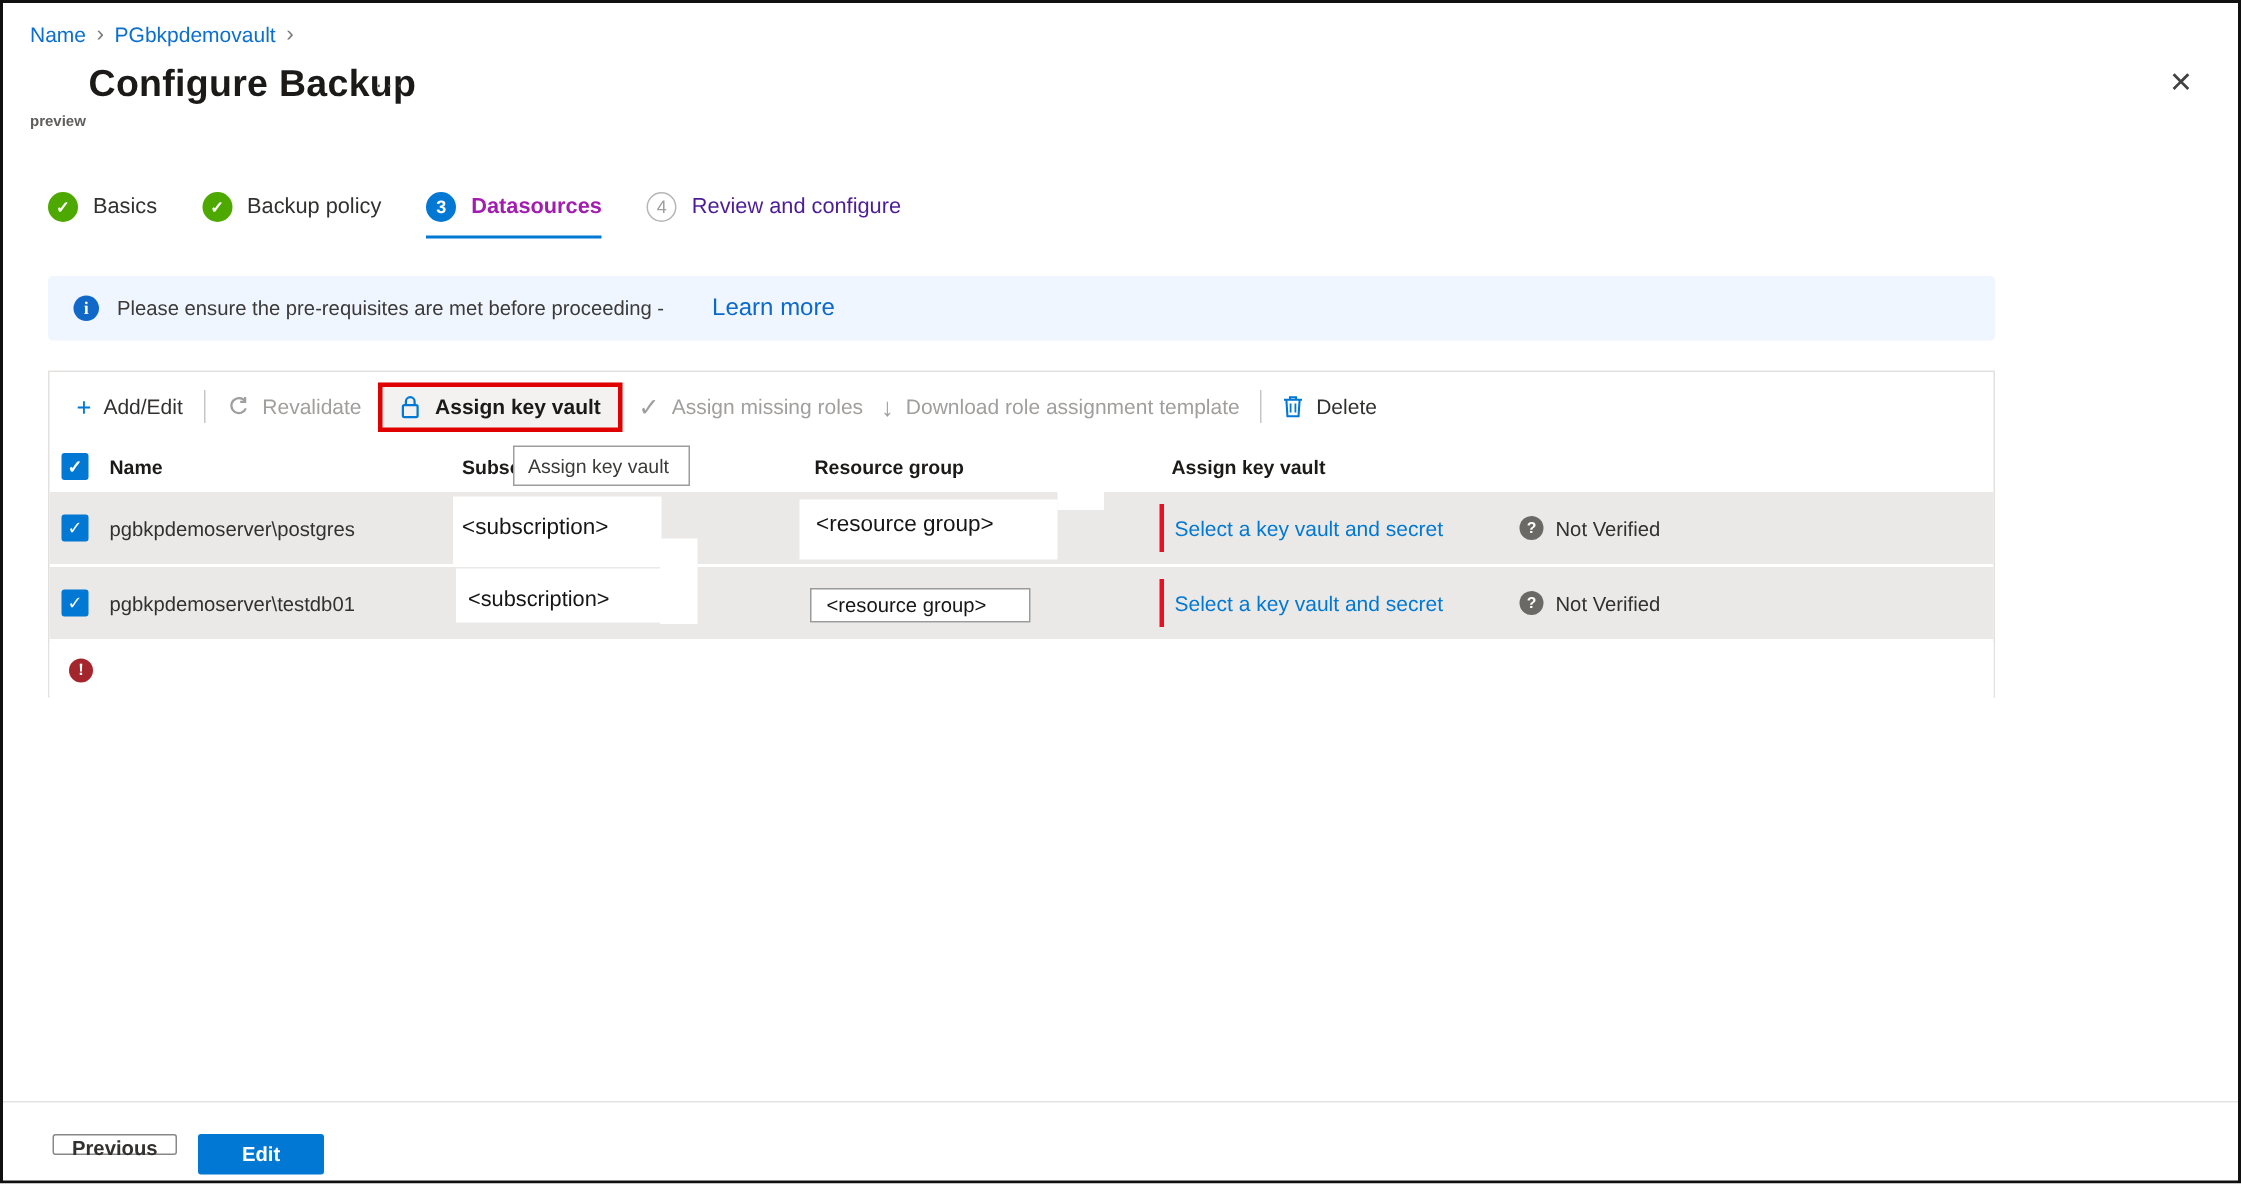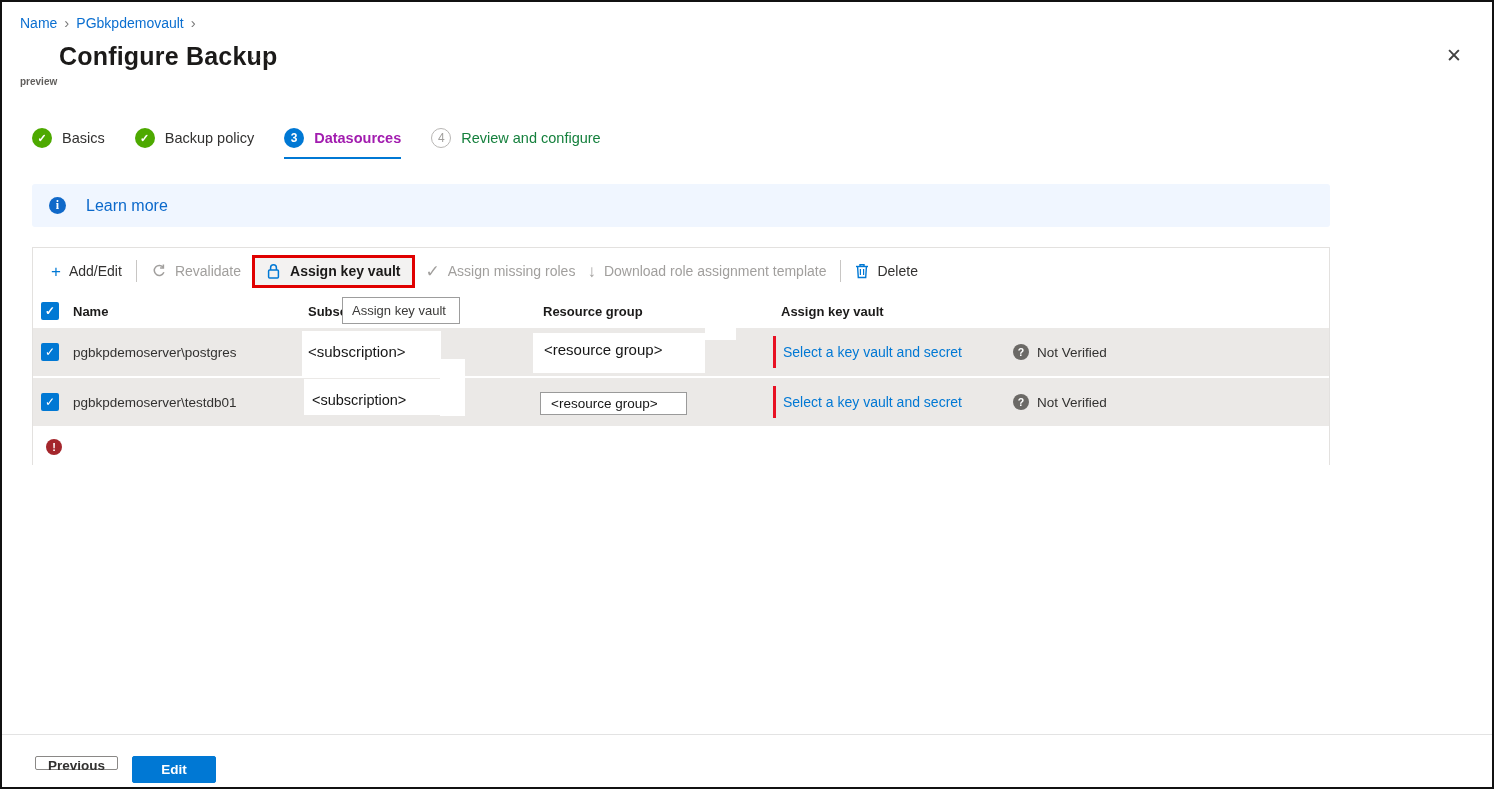--- a/index.html
+++ b/index.html
@@ -21,26 +21,26 @@
   
   .steps { position:absolute; left:30px; top:126px; display:flex; align-items:flex-start; gap:30px; }
   .step { display:flex; align-items:center; gap:10px; padding-bottom:9px; border-bottom:2.5px solid transparent; }
   .step.current { border-bottom-color:#0078d4; }
   .step-circle { width:20px; height:20px; border-radius:50%; display:flex; align-items:center; justify-content:center; font-size:12px; flex:0 0 auto; }
   .step-circle.done { background:#4da900; color:#fff; font-size:11px; font-weight:700; }
   .step-circle.current { background:#0078d4; color:#fff; font-weight:700; }
   .step-circle.todo { background:#fff; color:#a19f9d; border:1.5px solid #b8b6b4; }
   .step-label { font-size:14.5px; color:#323130; }
   .step.current .step-label { font-weight:700; color:#a21caf; }
-  .step.todo .step-label { color:#15803d; }
+  .step.todo .step-label { color:#4c1d95; }
   
   .banner { position:absolute; left:30px; top:182px; width:1298px; height:43px; background:#f0f6ff; border-radius:3px; display:flex; align-items:center; padding-left:17px; gap:12px; }
   .info-icon { width:17px; height:17px; border-radius:50%; background:#1069c9; color:#fff; font-size:12px; font-weight:700; display:flex; align-items:center; justify-content:center; font-family:"Liberation Serif", serif; flex:0 0 auto; }
   .banner-text { font-size:13.5px; color:#3b3a39; }
-  .banner a { color:#0b69cb; text-decoration:none; margin-left:8px; cursor:pointer; }
+  .banner a { color:#0b69cb; text-decoration:none; margin-left:20px; cursor:pointer; }
   
   .panel { position:absolute; left:30px; top:245px; width:1298px; height:218px; background:#fff; border:1px solid #e3e1df; }
   .toolbar { height:46px; display:flex; align-items:center; padding-left:12px; }
   .tb-item { display:flex; align-items:center; gap:8px; font-size:14px; padding:0 6px; white-space:nowrap; cursor:pointer; }
   .tb-item .glyph { font-size:17px; line-height:1; }
   .tb-item.enabled { color:#323130; }
   .tb-item.enabled .glyph { color:#0078d4; }
   .tb-item.disabled { color:#a19f9d; cursor:default; }
   .tb-item.disabled .glyph { color:#a19f9d; }
   .tb-sep { width:1px; height:22px; background:#c8c6c4; margin:0 8px; }
@@ -104,20 +104,21 @@
       <span class="step-label">Datasources</span>
     </div>
     <div class="step todo">
       <span class="step-circle todo">4</span>
       <span class="step-label">Review and configure</span>
     </div>
   </div>
 
   <div class="banner">
     <span class="info-icon">i</span>
+    <span class="banner-text">Please ensure the pre-requisites are met before proceeding -</span>
     <a>Learn more</a>
   </div>
 
   <div class="panel">
 
     <div class="toolbar">
       <div class="tb-item enabled">
         <span class="glyph">+</span>
         <span>Add/Edit</span>
       </div>

